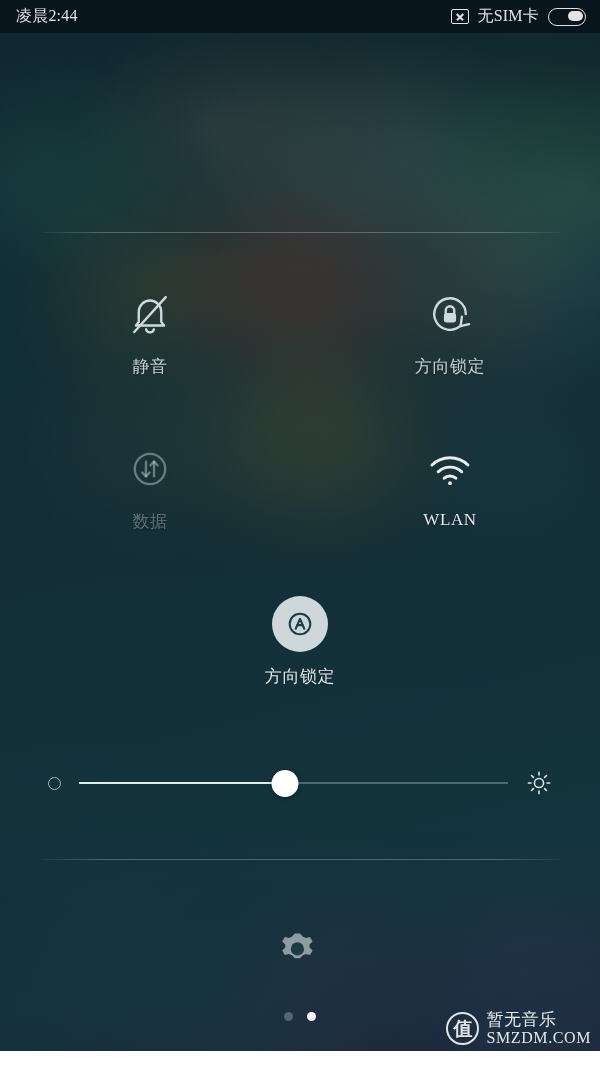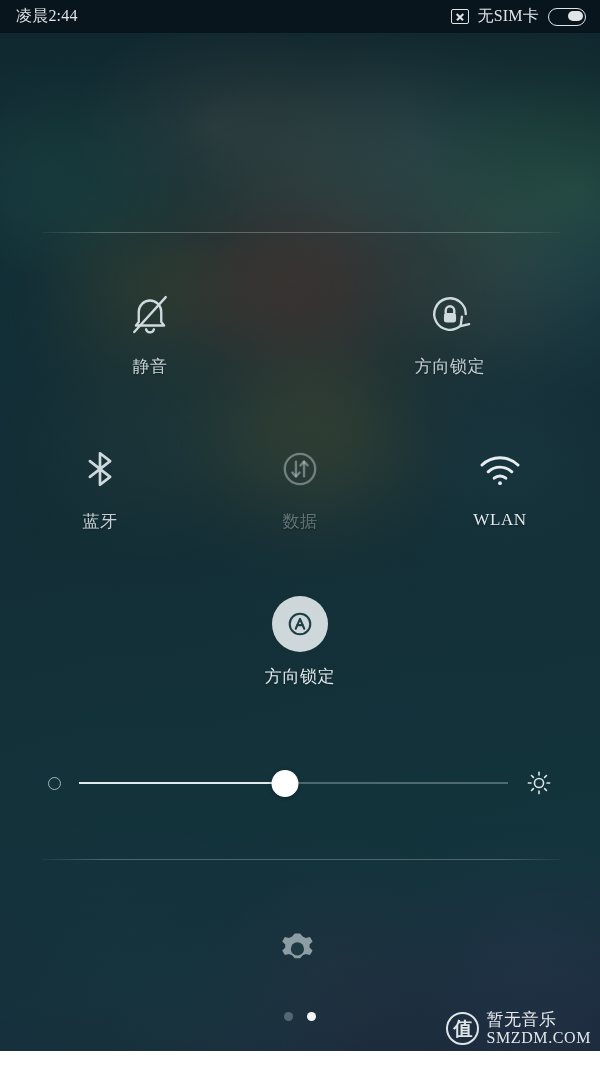--- a/index.html
+++ b/index.html
@@ -374,28 +374,20 @@
             <path d="M20.2 23.2v-2.3a3.8 3.8 0 0 1 7.6 0v2.3"></path>
             <rect x="18.6" y="23.2" width="10.8" height="8.4" rx="2.4" fill="#cfdade" stroke="none"></rect>
           </svg>
         </div>
         <div class="tlabel">方向锁定</div>
       </div>
 
     </div>
 
     <div class="trow">
-      <div class="tcell">
-        <div class="ticon">
-          <svg class="icon-svg" width="54" height="54" viewBox="0 0 48 48" fill="none" stroke="#cfdade" stroke-width="2.4" stroke-linecap="round" stroke-linejoin="round">
-            <polyline points="15,17 33,31 24,38 24,10 33,17 15,31"></polyline>
-          </svg>
-        </div>
-        <div class="tlabel">蓝牙</div>
-      </div>
 
       <div class="tcell dim">
         <div class="ticon">
           <svg class="icon-svg" width="54" height="54" viewBox="0 0 48 48" fill="none" stroke="rgba(198,212,218,0.46)" stroke-width="2.1" stroke-linecap="round" stroke-linejoin="round">
             <circle cx="24" cy="24" r="13.5"></circle>
             <line x1="20.4" y1="17.6" x2="20.4" y2="30.4"></line>
             <polyline points="17.2,27.2 20.4,30.6 23.6,27.2"></polyline>
             <line x1="27.6" y1="30.4" x2="27.6" y2="17.6"></line>
             <polyline points="24.4,20.8 27.6,17.4 30.8,20.8"></polyline>
           </svg>

